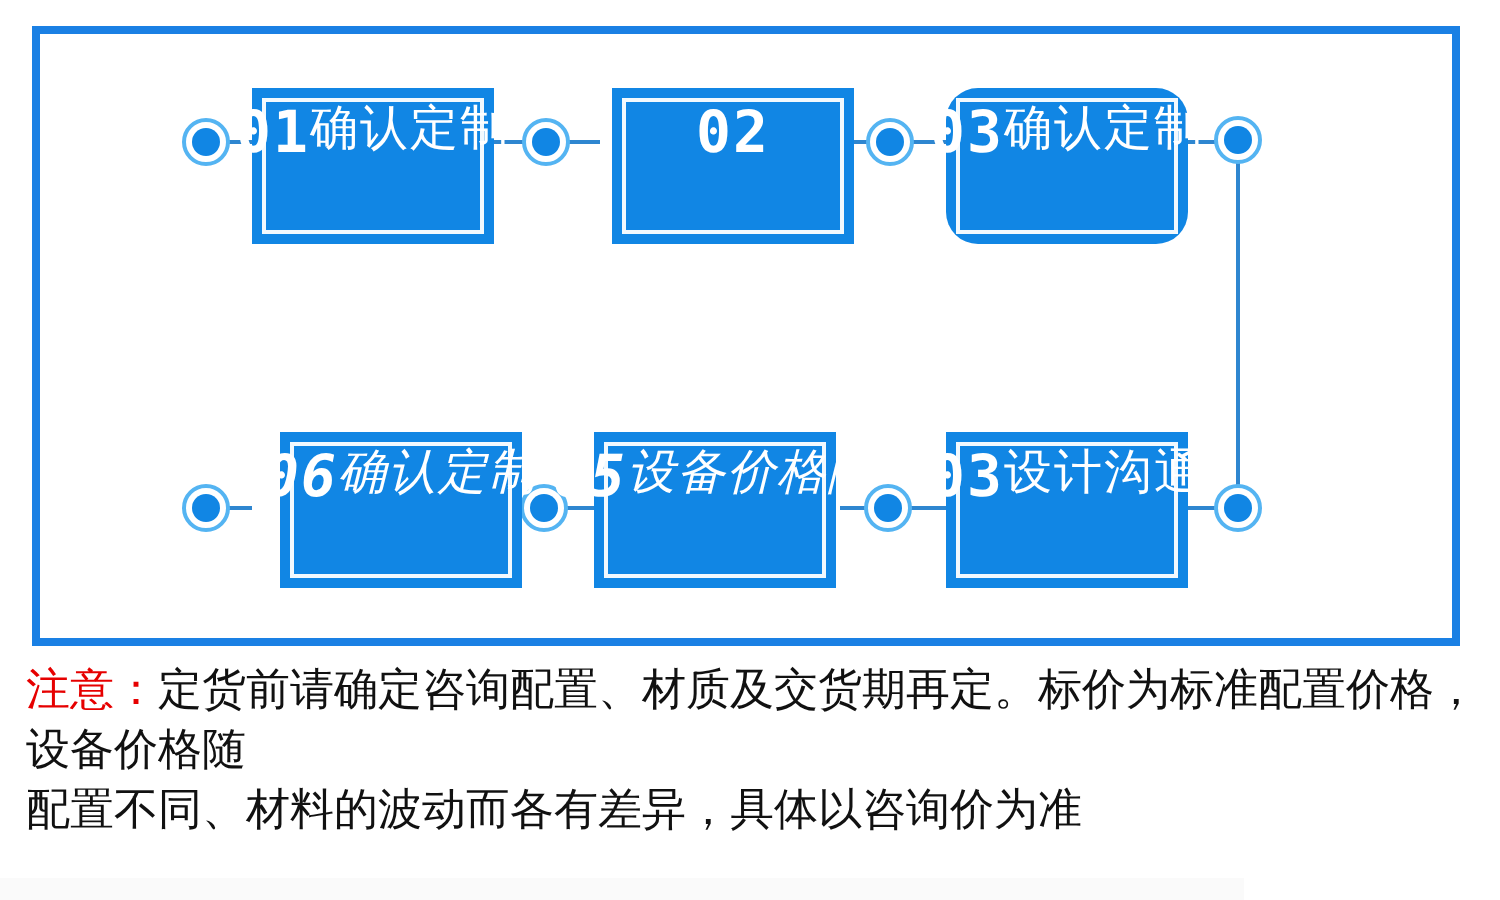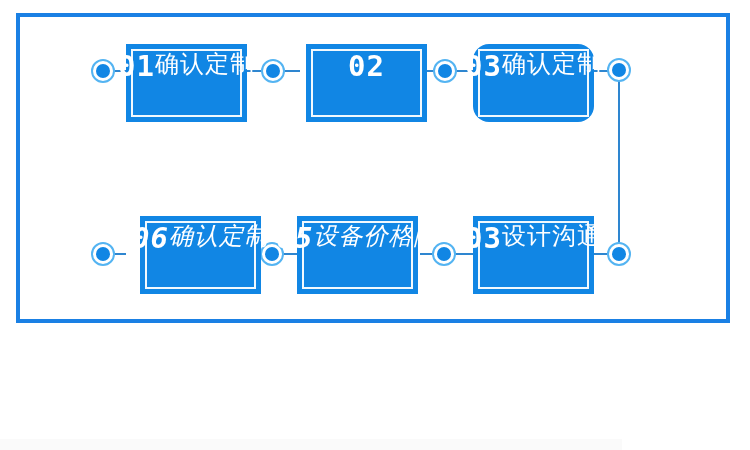--- a/index.html
+++ b/index.html
@@ -179,16 +179,20 @@
       <div class="label">设备价格随</div>
     </div>
   </div>
   <div class="step s04">
     <div class="inner">
       <div class="num">03</div>
       <div class="label">设计沟通</div>
     </div>
   </div>
 
+  <div class="note">
+    <p><span class="warn">注意：</span><span>定货前请确定咨询配置、材质及交货期再定。标价为标准配置价格，设备价格随</span></p>
+    <p>配置不同、材料的波动而各有差异，具体以咨询价为准</p>
+  </div>
 
   <div class="bottom-strip"></div>
 
 </div>
 
 </body></html>

